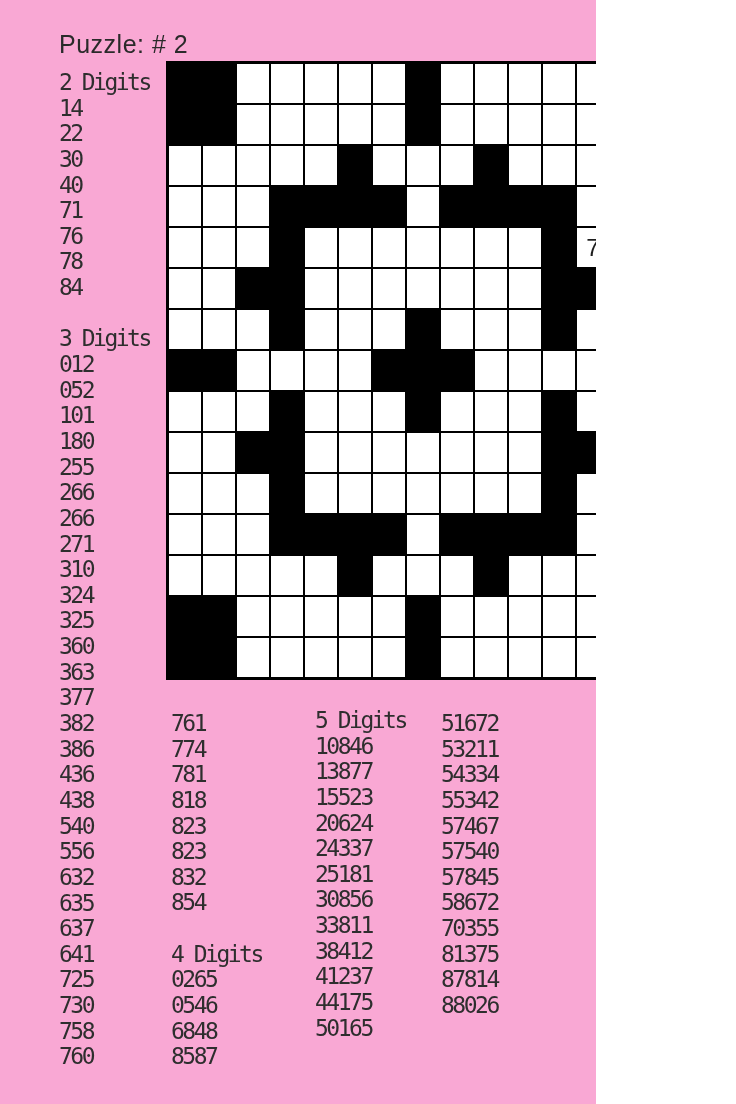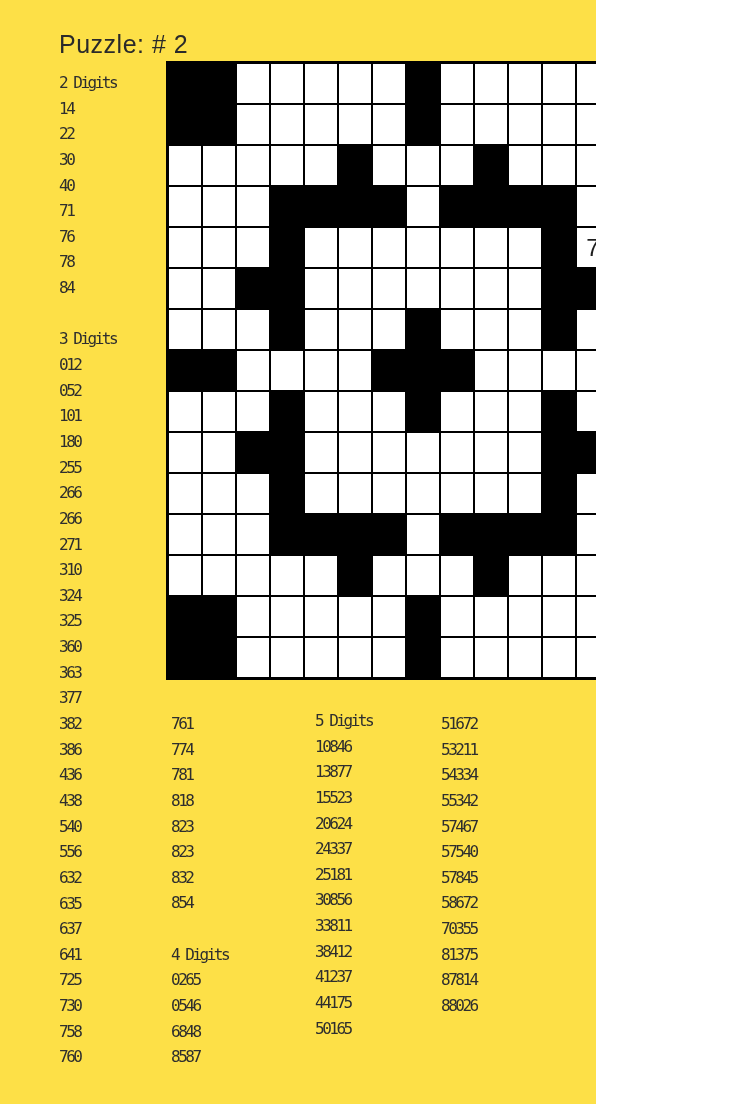--- a/index.html
+++ b/index.html
@@ -1,20 +1,20 @@
 <!DOCTYPE html>
 <html><head>
 <meta charset="utf-8">
 <style>
   html, body { margin: 0; padding: 0; background: #ffffff; }
   .page {
     position: relative;
     width: 596px;
     height: 1104px;
-    background: #fde047;
+    background: #f9a8d4;
     overflow: hidden;
     font-family: "DejaVu Sans Mono", monospace;
   }
   .title {
     position: absolute;
     left: 59px;
     top: 30px;
     font-family: "Liberation Sans", sans-serif;
     font-size: 25px;
     font-weight: 400;
@@ -41,21 +41,21 @@
     font-family: "Liberation Sans", sans-serif;
     font-size: 24px;
     font-weight: 400;
     color: #1d1d1d;
   }
   .cell.black { background: #000000; }
   
   .list-col {
     position: absolute;
     color: #2e2e2e;
-    font-size: 16px;
+    font-size: 23px;
     letter-spacing: -2.5px;
     line-height: 25.65px;
     white-space: pre;
   }
   .list-col.c1 { left: 59px;  top: 70px;  }
   .list-col.c2 { left: 171px; top: 711px; }
   .list-col.c3 { left: 315px; top: 708px; }
   .list-col.c4 { left: 441px; top: 711px; }
   .list-col.c5 { left: 570px; top: 711px; }
   .list-header, .list-item { height: 25.65px; }

